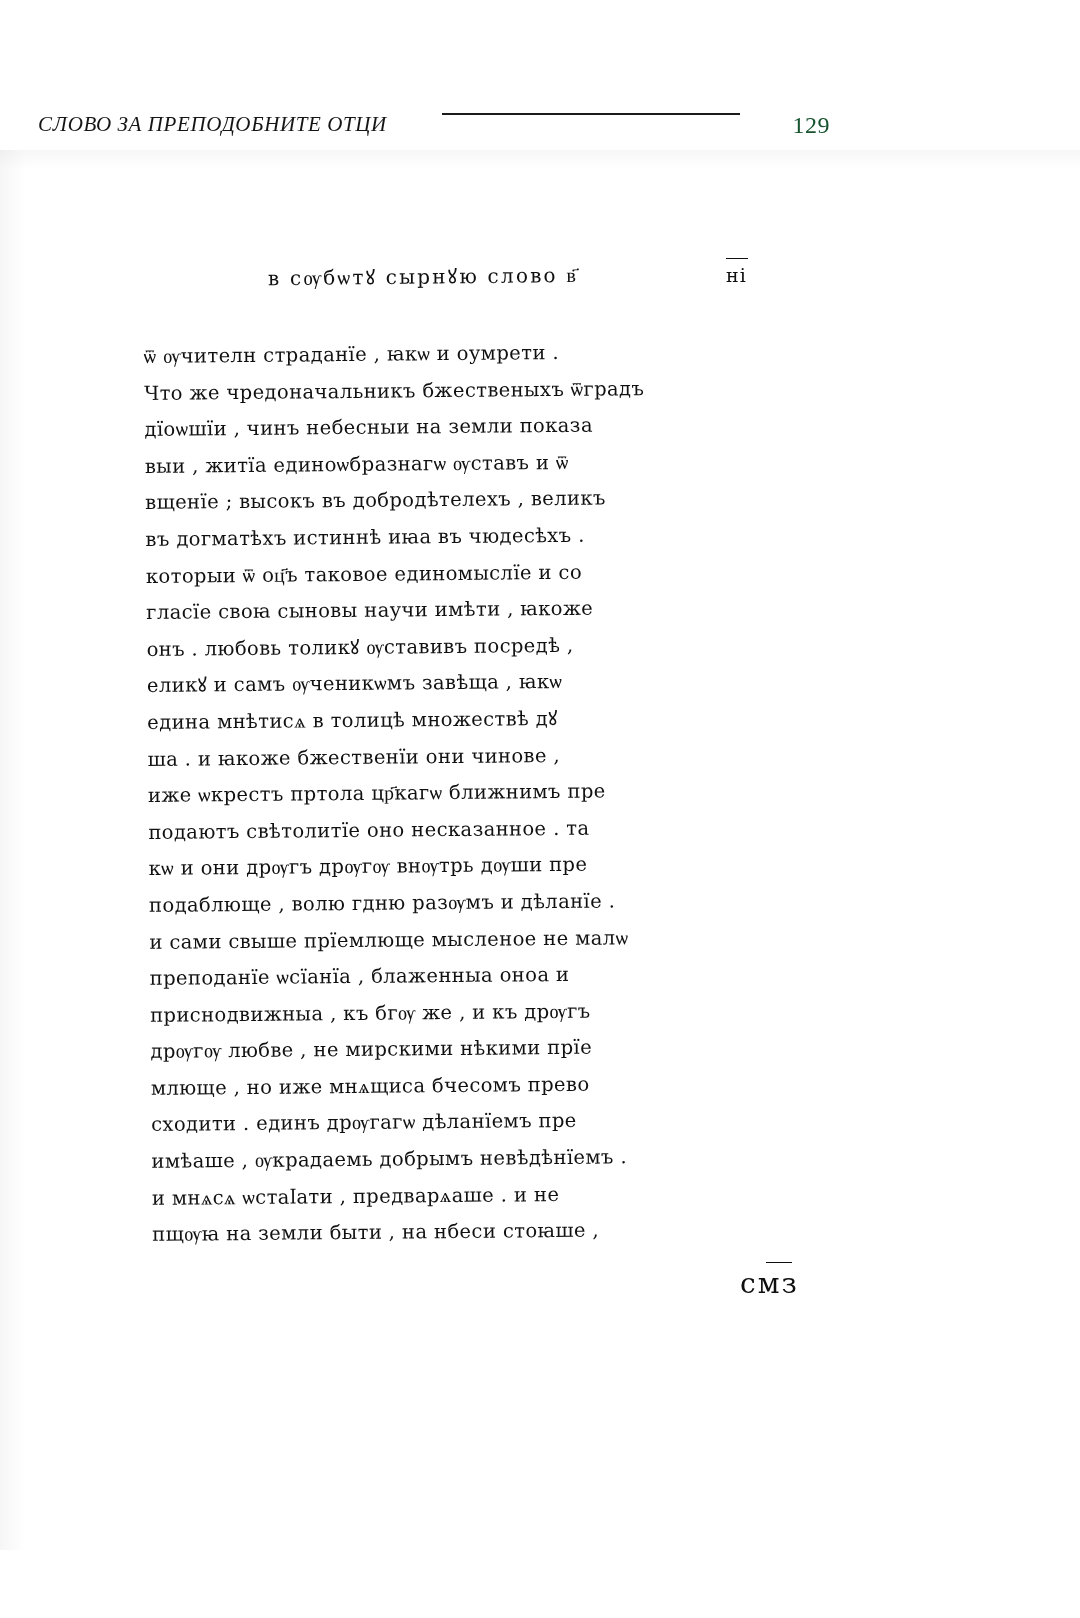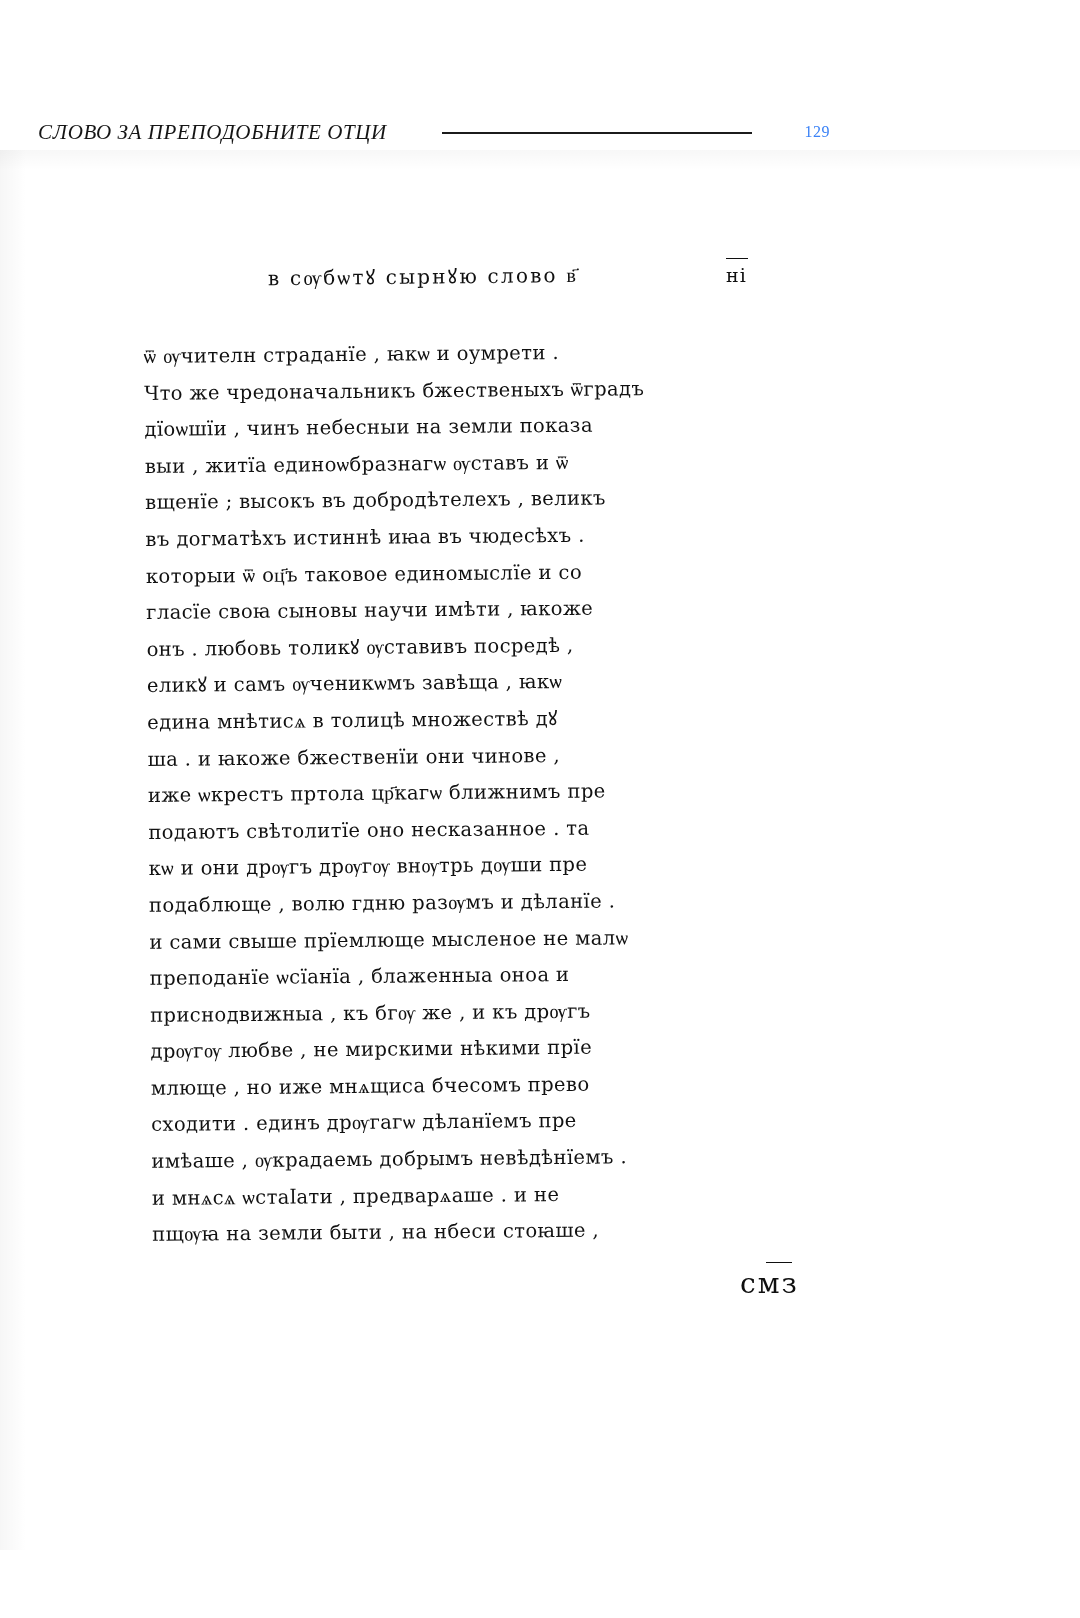--- a/index.html
+++ b/index.html
@@ -17,21 +17,20 @@
   }
 
   
   .running-head {
     position: absolute;
     top: 112px;
     left: 0;
     width: 1076px;
     height: 40px;
     display: flex;
-    align-items: center;
     gap: 39px;
   }
   .running-head .rh-title {
     font-family: "Liberation Serif", serif;
     font-style: italic;
     font-size: 21px;
     letter-spacing: 0.6px;
     color: #151515;
     white-space: nowrap;
     margin-left: 38px;
@@ -39,22 +38,22 @@
   .running-head .rh-rule {
     flex: 1 1 auto;
     height: 0;
     border-top: 2px solid #1b1b1b;
     margin: 0 14px 0 16px;
     position: relative;
     top: 1px;
   }
   .running-head .rh-pageno {
     font-family: "Liberation Serif", serif;
-    font-size: 16px;
-    color: #3b82f6;
+    font-size: 24px;
+    color: #14532d;
     margin-right: 246px;
     letter-spacing: 0.5px;
   }
 
   
   .scan {
     position: absolute;
     top: 150px;
     left: 0;
     width: 1080px;

